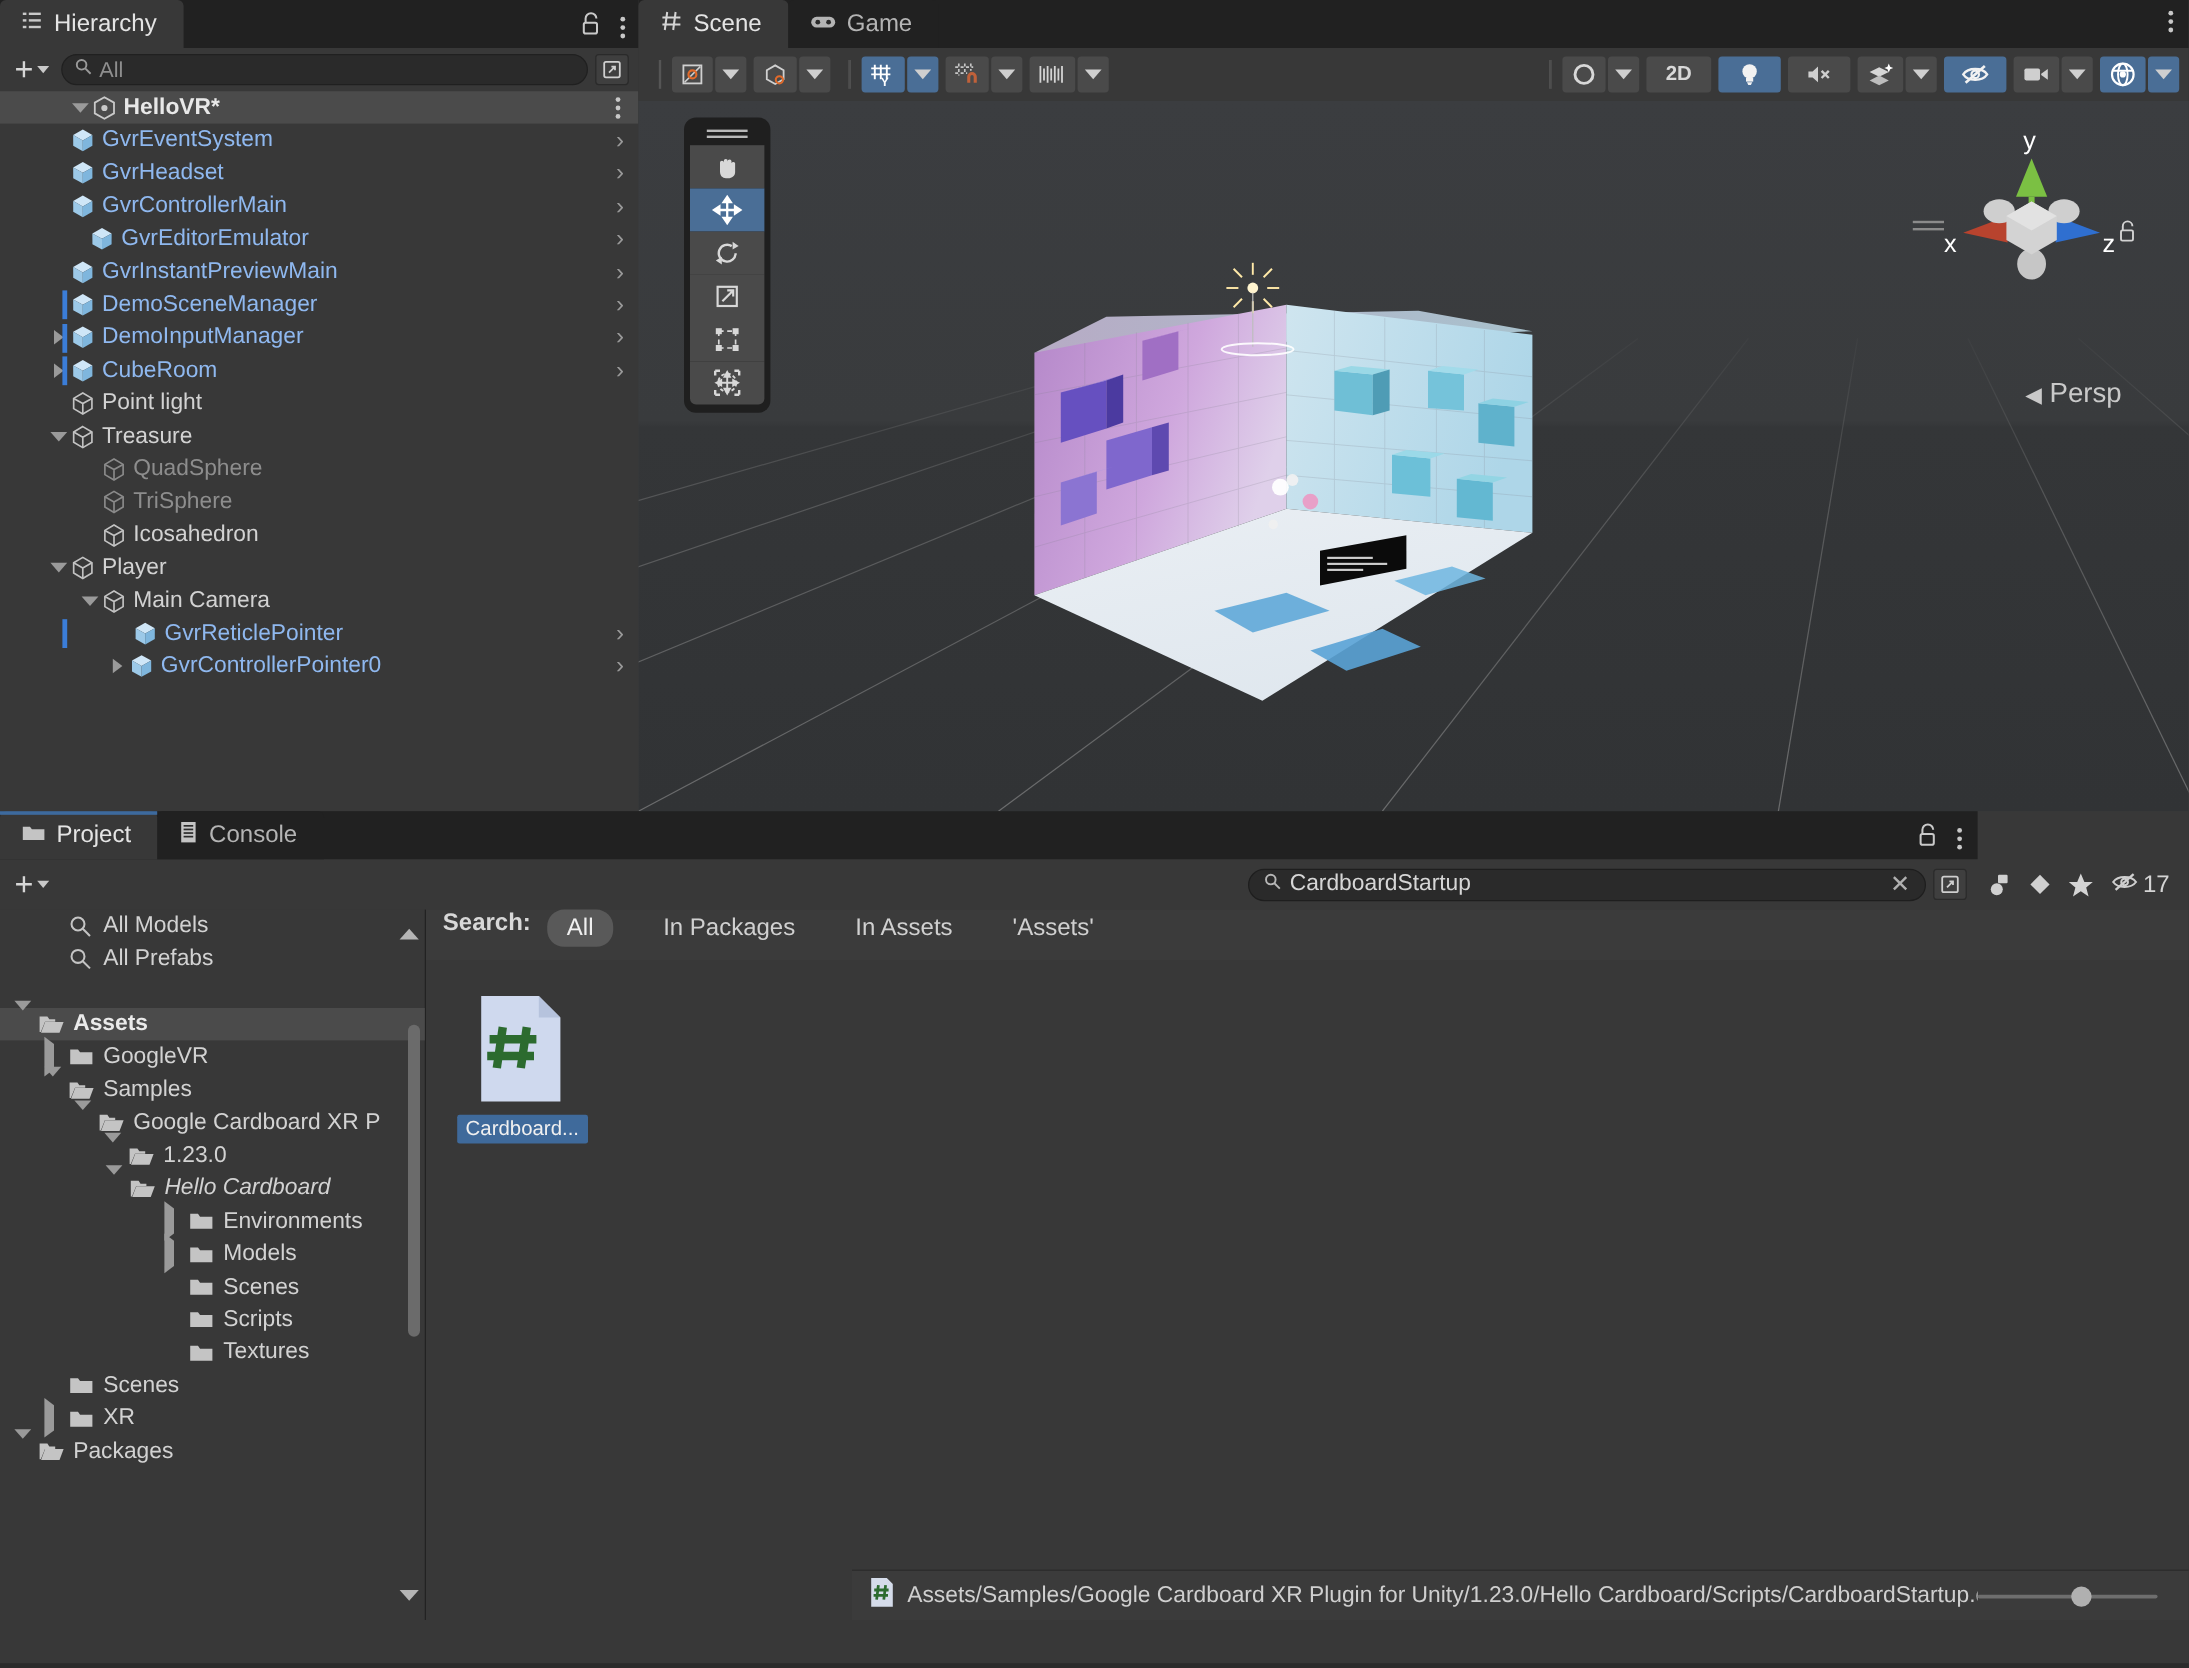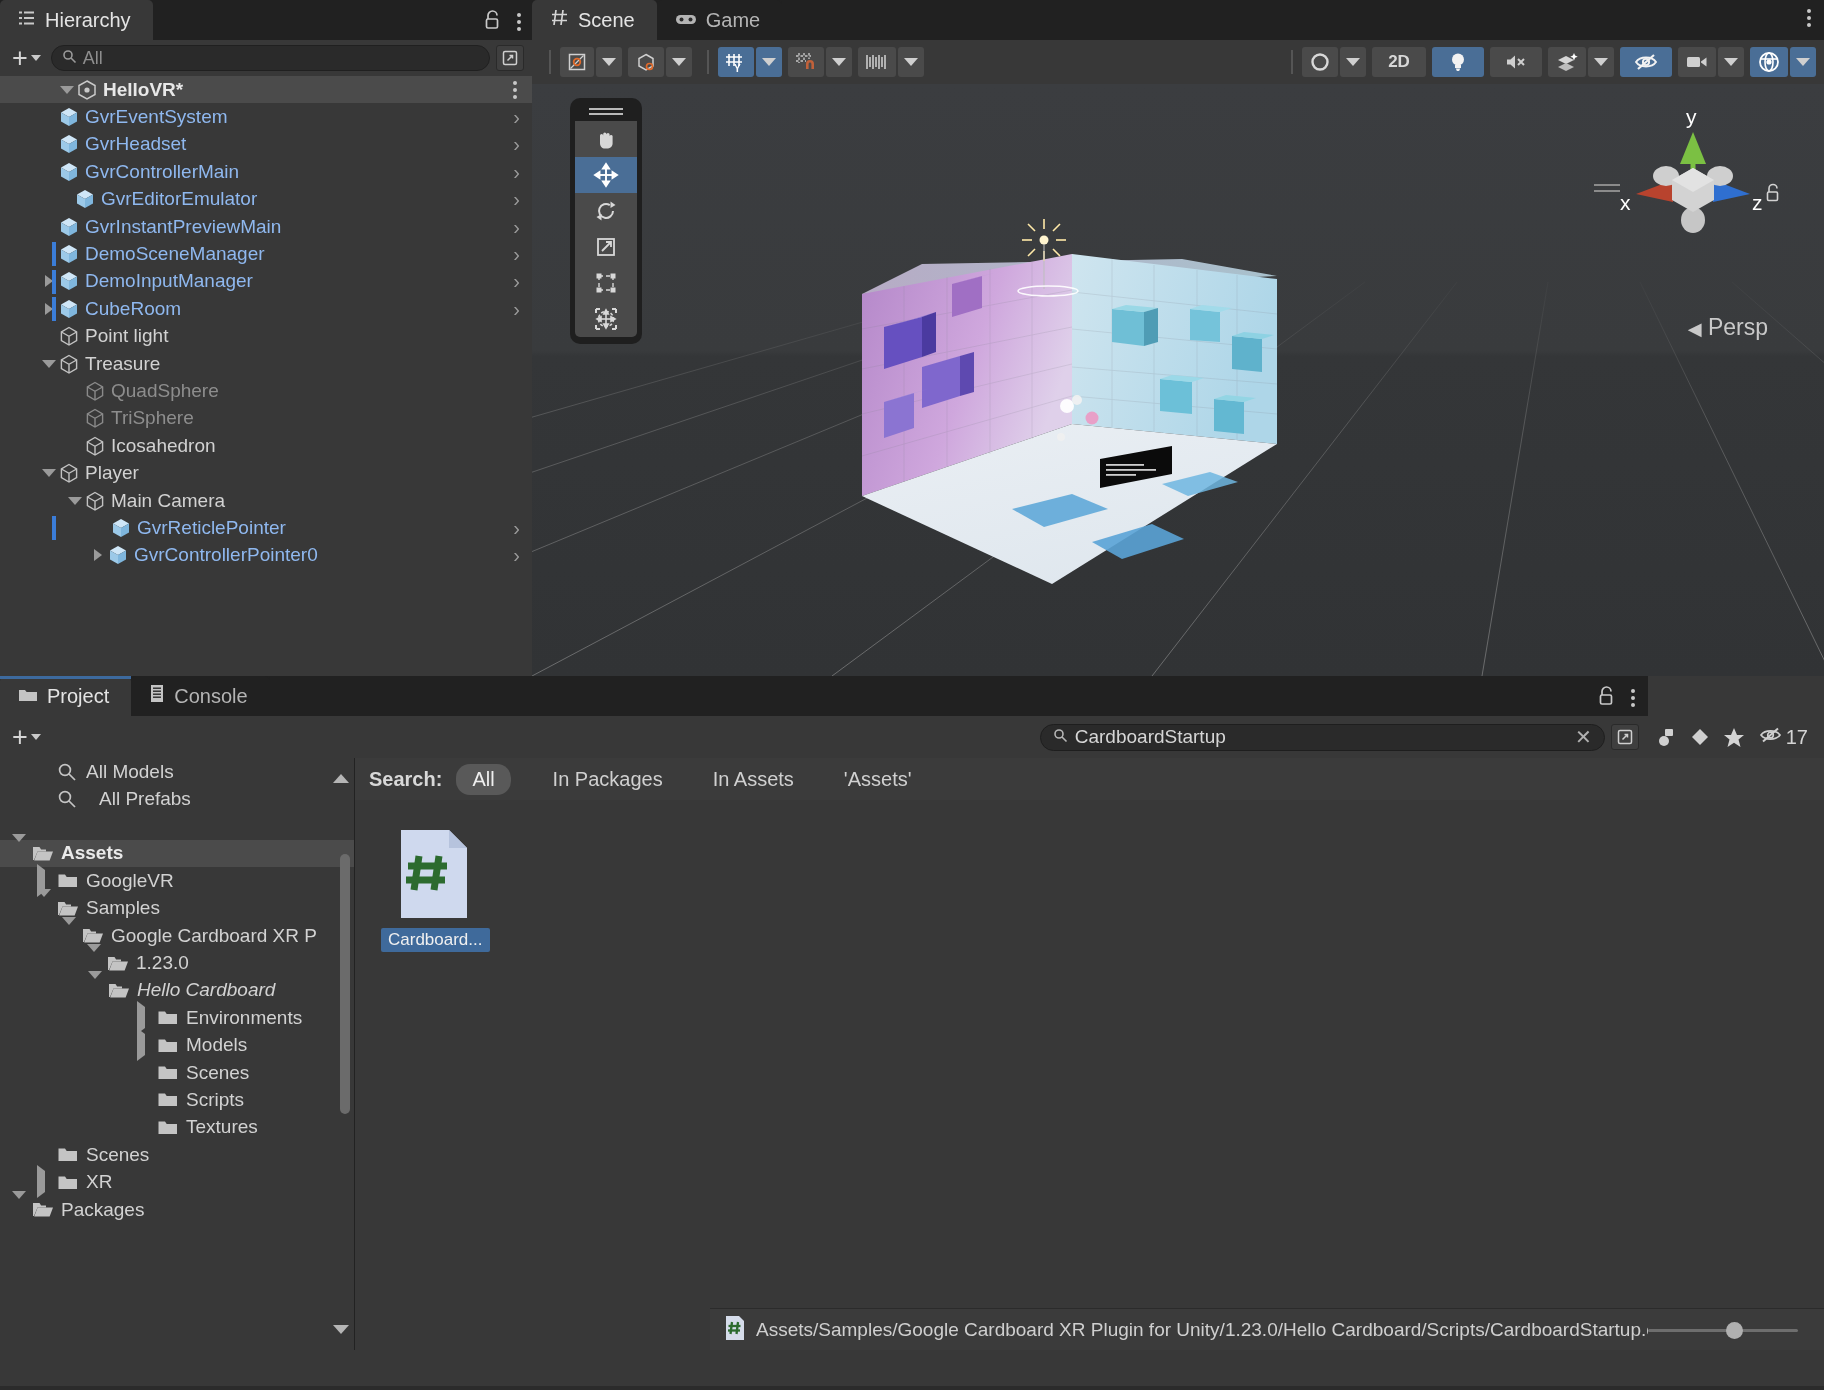--- a/index.html
+++ b/index.html
@@ -129,21 +129,21 @@
   .icbtn { width: 34px; height: 28px; display:flex;align-items:center;justify-content:center; cursor:pointer; }
   .proj-body { display:flex; height: 592px; }
   .proj-tree { width: 355px; background:#383838; position:relative; border-right:1px solid #222; }
   .trow { height: 27.4px; display:flex; align-items:center; font-size:19px; white-space:nowrap; cursor:default; position:relative; }
   .trow.sel { background:#4b4b4b; font-weight:700; color:#eaeaea; }
   .scroll-thumb { position:absolute; right:4px; width:10px; background:#6b6b6b; border-radius:5px; }
   .sc-arrow-up { position:absolute; right:5px; width:0;height:0;border-left:8px solid transparent;border-right:8px solid transparent;border-bottom:9px solid #b5b5b5; }
   .sc-arrow-dn { position:absolute; right:5px; width:0;height:0;border-left:8px solid transparent;border-right:8px solid transparent;border-top:9px solid #b5b5b5; }
 
   .proj-content { flex:1; background:#383838; position:relative; }
-  .searchrow { height: 42px; display:flex; align-items:center; gap: 0px; padding-left: 14px; background:#3b3b3b; }
+  .searchrow { height: 42px; display:flex; align-items:flex-start; gap: 0px; padding-left: 14px; background:#3b3b3b; }
   .searchrow .lbl { font-size: 20px; font-weight:700; color:#d8d8d8; margin-right: 14px; }
   .filter { font-size:20px; color:#d0d0d0; padding: 4px 16px; border-radius: 14px; cursor:pointer; }
   .filter.sel { background:#595959; color:#efefef; }
   .assets-area { position:relative; height: 520px; background:#383838; }
   .asset-item { position:absolute; left: 26px; top: 28px; width: 106px; text-align:center; cursor:pointer; }
   .asset-name {
     display:inline-block; background:#3f6a9b; color:#f0f0f0; font-size:17px;
     padding: 2px 7px; border-radius:2px; margin-top: 4px;
   }
   .statusbar {
@@ -915,21 +915,21 @@
               <span style="margin-left:5px;">All Models</span>
             </div>
             <div class="trow" style="padding-left: 37px;">
               <span class="twisty" style="width:20px;flex:0 0 20px;"></span>
               <span style="width:24px;flex:0 0 24px;display:flex;align-items:center;">
                 <svg width="20" height="20" viewBox="0 0 20 20">
                   <circle cx="8" cy="8" r="5.4" fill="none" stroke="#c4c4c4" stroke-width="1.7"></circle>
                   <line x1="12" y1="12" x2="18" y2="18" stroke="#c4c4c4" stroke-width="1.7"></line>
                 </svg>
               </span>
-              <span style="margin-left:18px;">All Prefabs</span>
+              <span style="margin-left:5px;">All Prefabs</span>
             </div>
             <div class="trow" style="height: 27px;"></div>
             <div class="trow sel" style="padding-left: 12px;">
               <span class="twisty" style="width:20px;flex:0 0 20px;"><span class="tw-down"></span></span>
               <span style="width:24px;flex:0 0 24px;display:flex;align-items:center;">
                 <svg width="22" height="17" viewBox="0 0 22 17">
                   <path d="M1 2 h6.5 l1.6 2.4 H14 v2 H5.5 L2 15 H1 Z" fill="#c4c4c4"></path>
                   <path d="M5.6 6.6 H21 L17.6 15.6 H2.2 Z" fill="#c4c4c4"></path>
                 </svg>
               </span>

